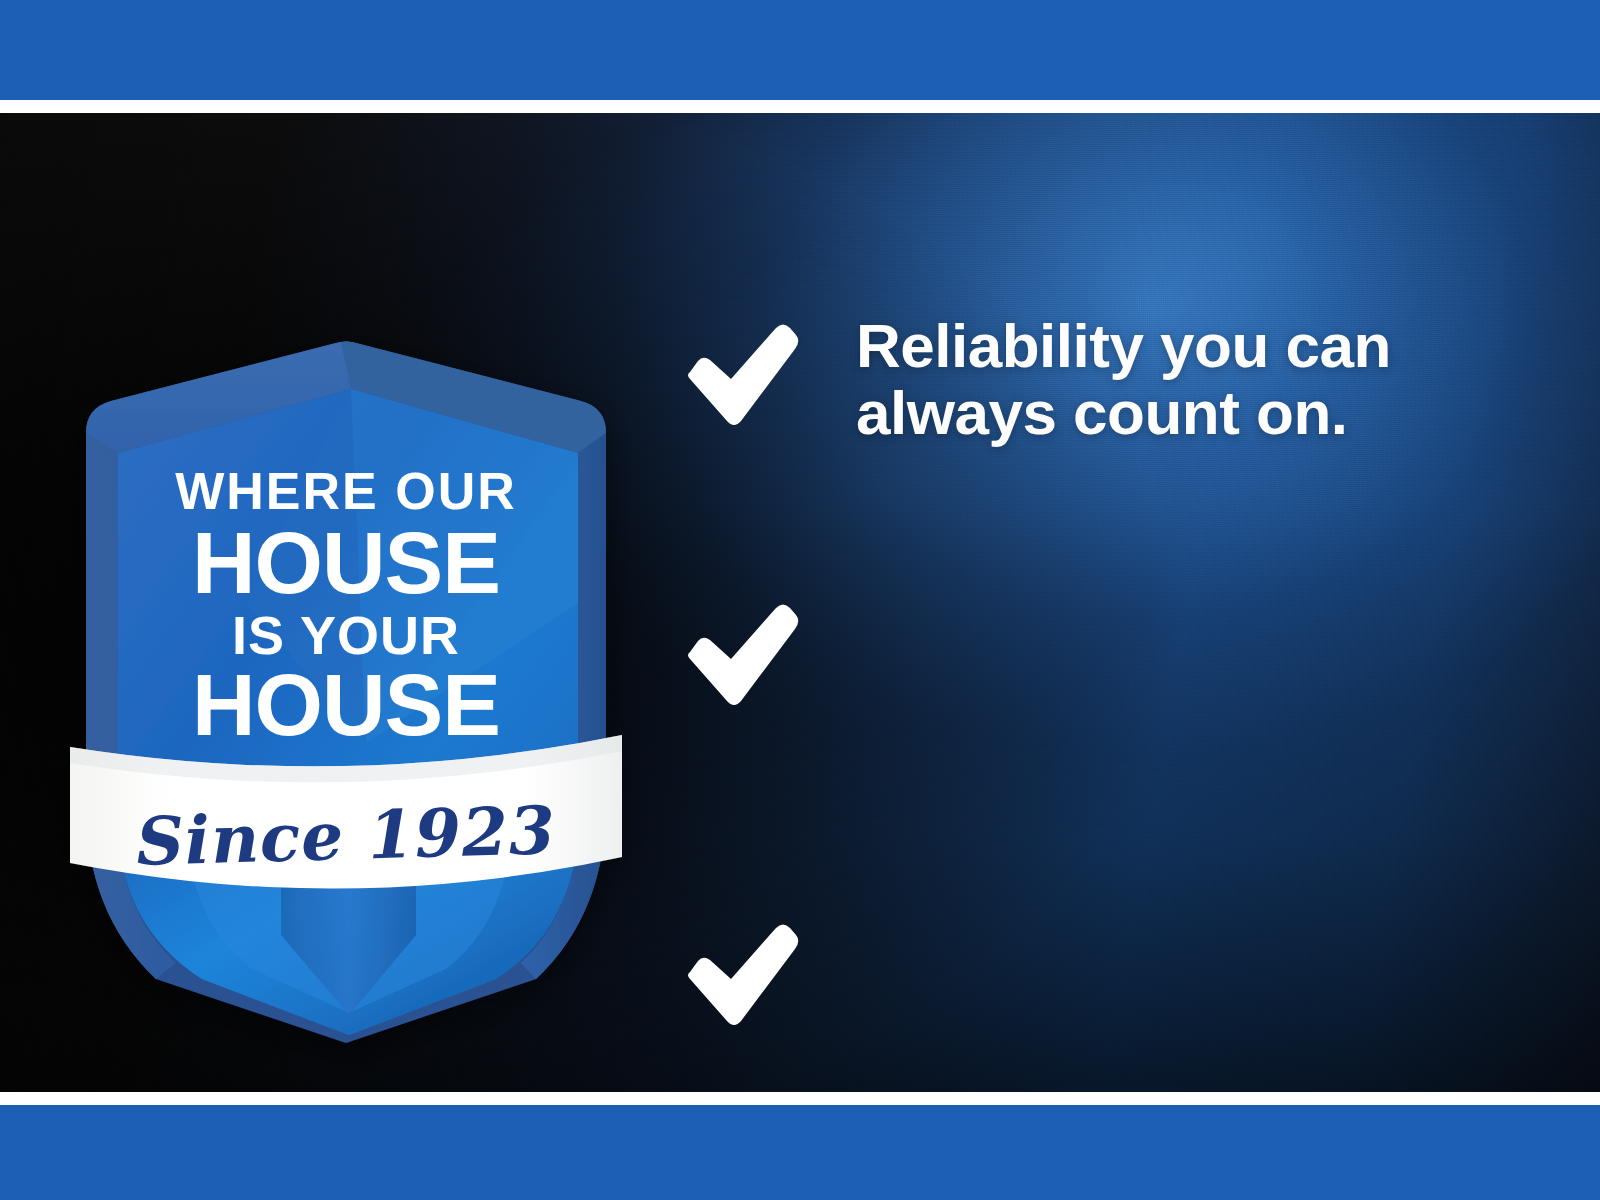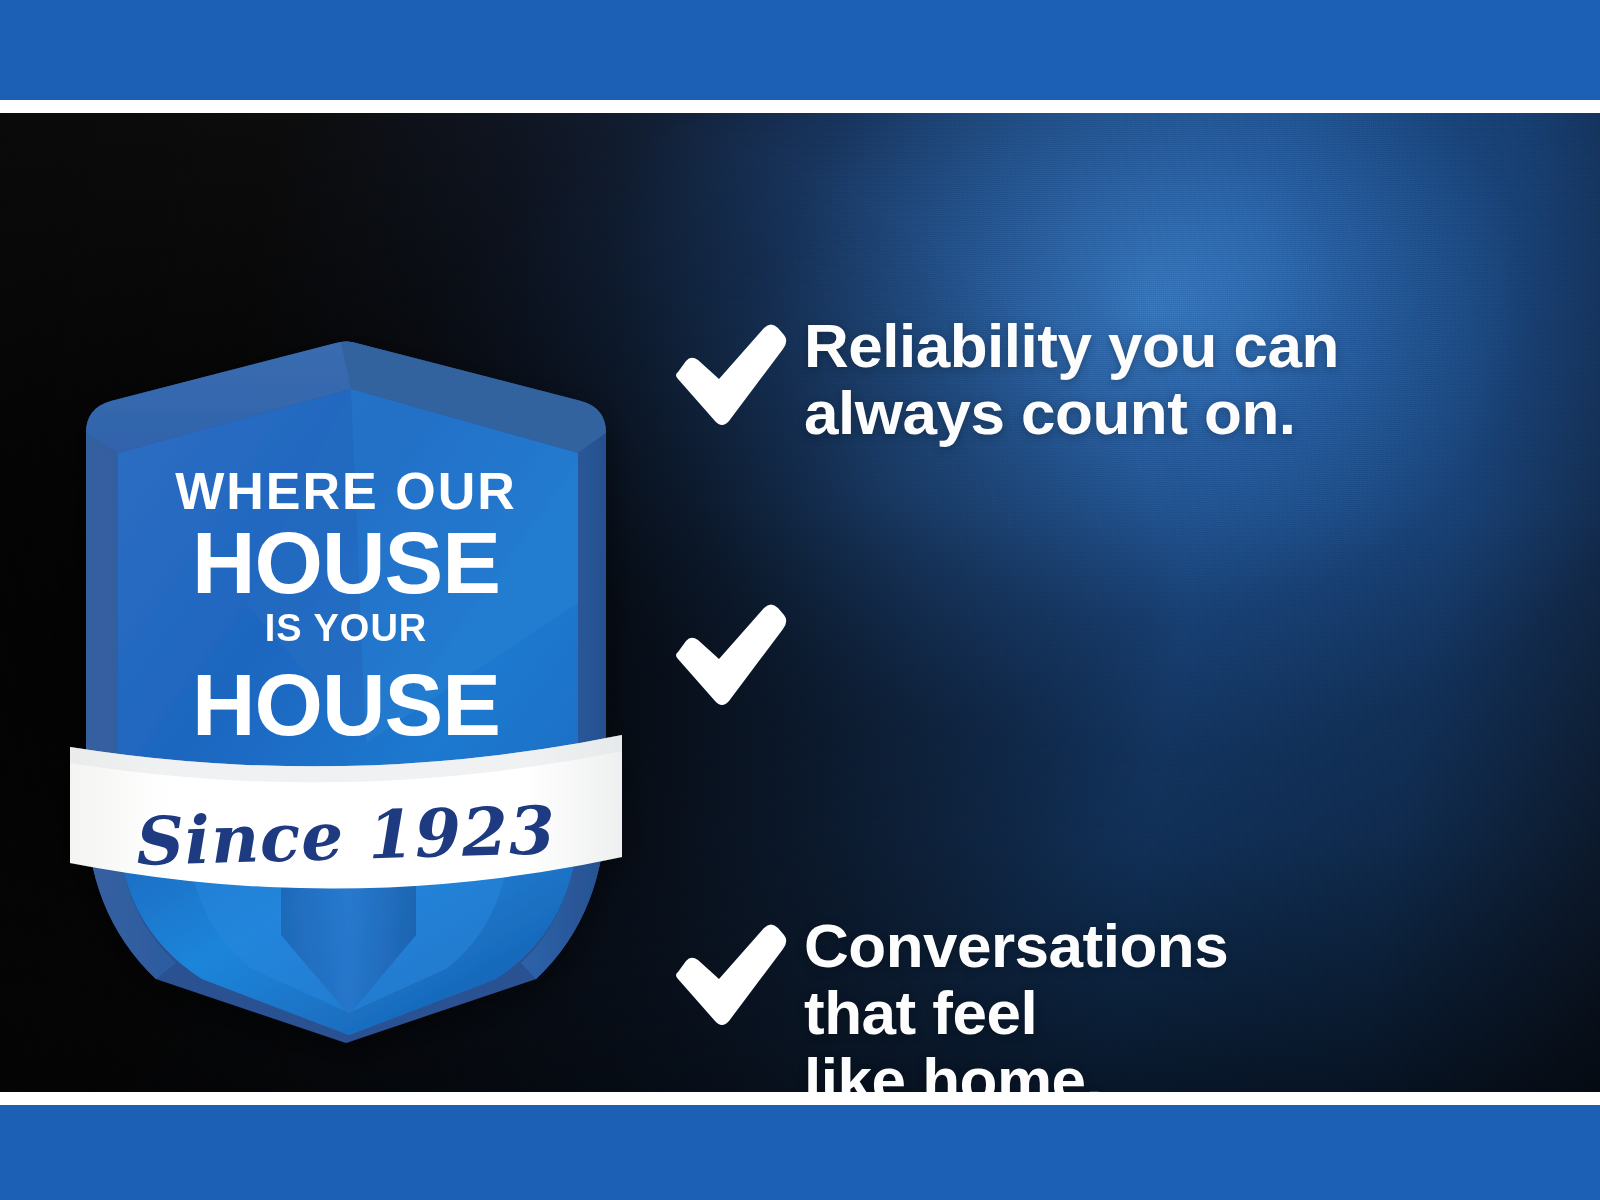--- a/index.html
+++ b/index.html
@@ -133,21 +133,21 @@
   .st-where{
     position:absolute; top:194px; left:0; width:560px;
     font-size:52px; letter-spacing:2px; font-stretch:condensed;
   }
   .st-house1{
     position:absolute; top:248px; left:0; width:560px;
     font-size:88px; letter-spacing:-1px;
   }
   .st-isyour{
     position:absolute; top:337px; left:0; width:560px;
-    font-size:38px; letter-spacing:1px;
+    font-size:54px; letter-spacing:1px;
   }
   .st-house2{
     position:absolute; top:390px; left:0; width:560px;
     font-size:88px; letter-spacing:-1px;
   }
 
   .banner-text{
     position:absolute;
     left:0; top:524px;
     width:560px;
@@ -165,23 +165,24 @@
 
   
   .bullets{
     position:absolute;
     left:668px;
     top:200px;
     width:820px;
   }
   .bullet{
     position:absolute;
-    left:4px;
+    left:16px;
     display:flex;
     align-items:flex-start;
+    gap:40px;
   }
   .bullet-1{ top:0px;   }
   .bullet-2{ top:280px; }
   .bullet-3{ top:600px; }
 
   .check-icon{
     flex:0 0 auto;
     width:132px;
     margin-top:10px;
   }
@@ -317,23 +318,20 @@
         </span>
       </div>
 
       <div class="bullet bullet-3">
         <span class="check-icon">
           <svg viewBox="0 0 116 104" xmlns="http://www.w3.org/2000/svg" aria-hidden="true">
             <path d="M6 49 L14 38 Q19 32 26 37 L47 56 L92 5 Q99 -2 106 5 L112 12 Q117 18 111 26
                      L57 98 Q50 106 43 98 L6 56 Q2 52 6 49 Z" fill="#ffffff"></path>
           </svg>
         </span>
-        <span class="bullet-text">Conversations
-that feel
-like home.</span>
       </div>
 
     </div>
   </div>
 
   <div class="bar-gap gap-bottom"></div>
   <div class="bar bar-bottom"></div>
 
 </div>
 

